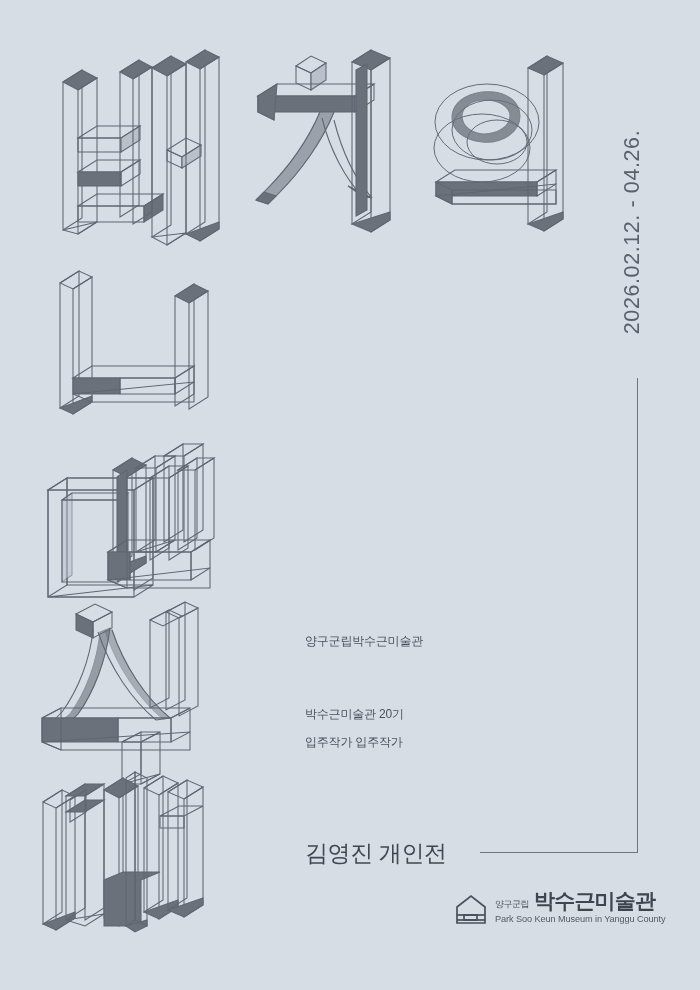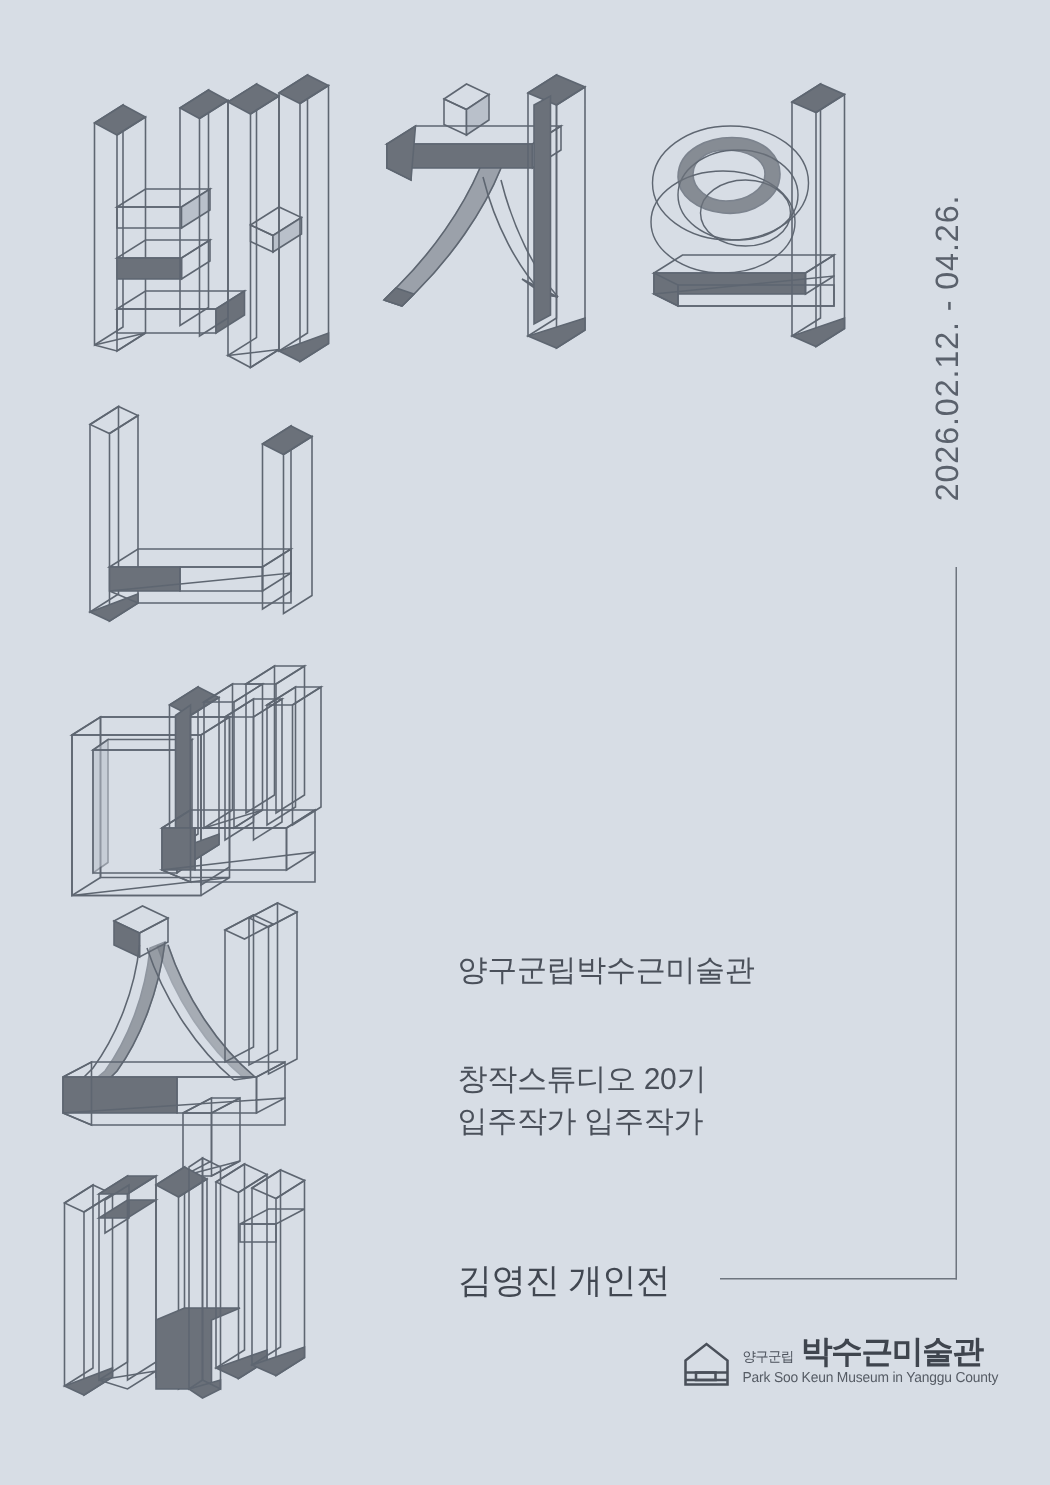--- a/index.html
+++ b/index.html
@@ -61,21 +61,21 @@
     width: 158px;
     height: 1px;
     background: #6e757f;
   }
 
   
   .info-text {
     position: absolute;
     color: #4a505a;
     font-family: "Liberation Sans", sans-serif;
-    font-size: 20px;
+    font-size: 12px;
     letter-spacing: -0.2px;
     white-space: nowrap;
   }
   #venue-line   { left: 305px; top: 633px; }
   #program-line { left: 305px; top: 706px; }
   #report-line  { left: 305px; top: 734px; }
 
   #artist-title {
     position: absolute;
     left: 305px;
@@ -376,21 +376,21 @@
       <polygon class="f" points="135,772 147,778 147,926 135,920"></polygon>
     </g>
   </svg>
 
   <div id="date-vertical">2026.02.12. - 04.26.</div>
 
   <div id="rule-vertical"></div>
   <div id="rule-horizontal"></div>
 
   <div class="info-text" id="venue-line">양구군립박수근미술관</div>
-  <div class="info-text" id="program-line">창작스튜디오 20기</div>
+  <div class="info-text" id="program-line">박수근미술관 20기</div>
   <div class="info-text" id="report-line">입주작가 입주작가</div>
 
   <div id="logo">
     <svg id="logo-mark" width="32" height="32" viewBox="0 0 32 32" xmlns="http://www.w3.org/2000/svg">
       <path d="M2 14 L16 3 L30 14 L30 30 L2 30 Z" fill="none" stroke="#4a505a" stroke-width="1.7"></path>
       <path d="M2 22 L30 22" fill="none" stroke="#4a505a" stroke-width="1.7"></path>
       <path d="M2 27 L30 27" fill="none" stroke="#4a505a" stroke-width="1.7"></path>
       <rect x="9" y="22" width="13" height="5" fill="none" stroke="#4a505a" stroke-width="1.7"></rect>
     </svg>
     <div id="logo-text-wrap">

